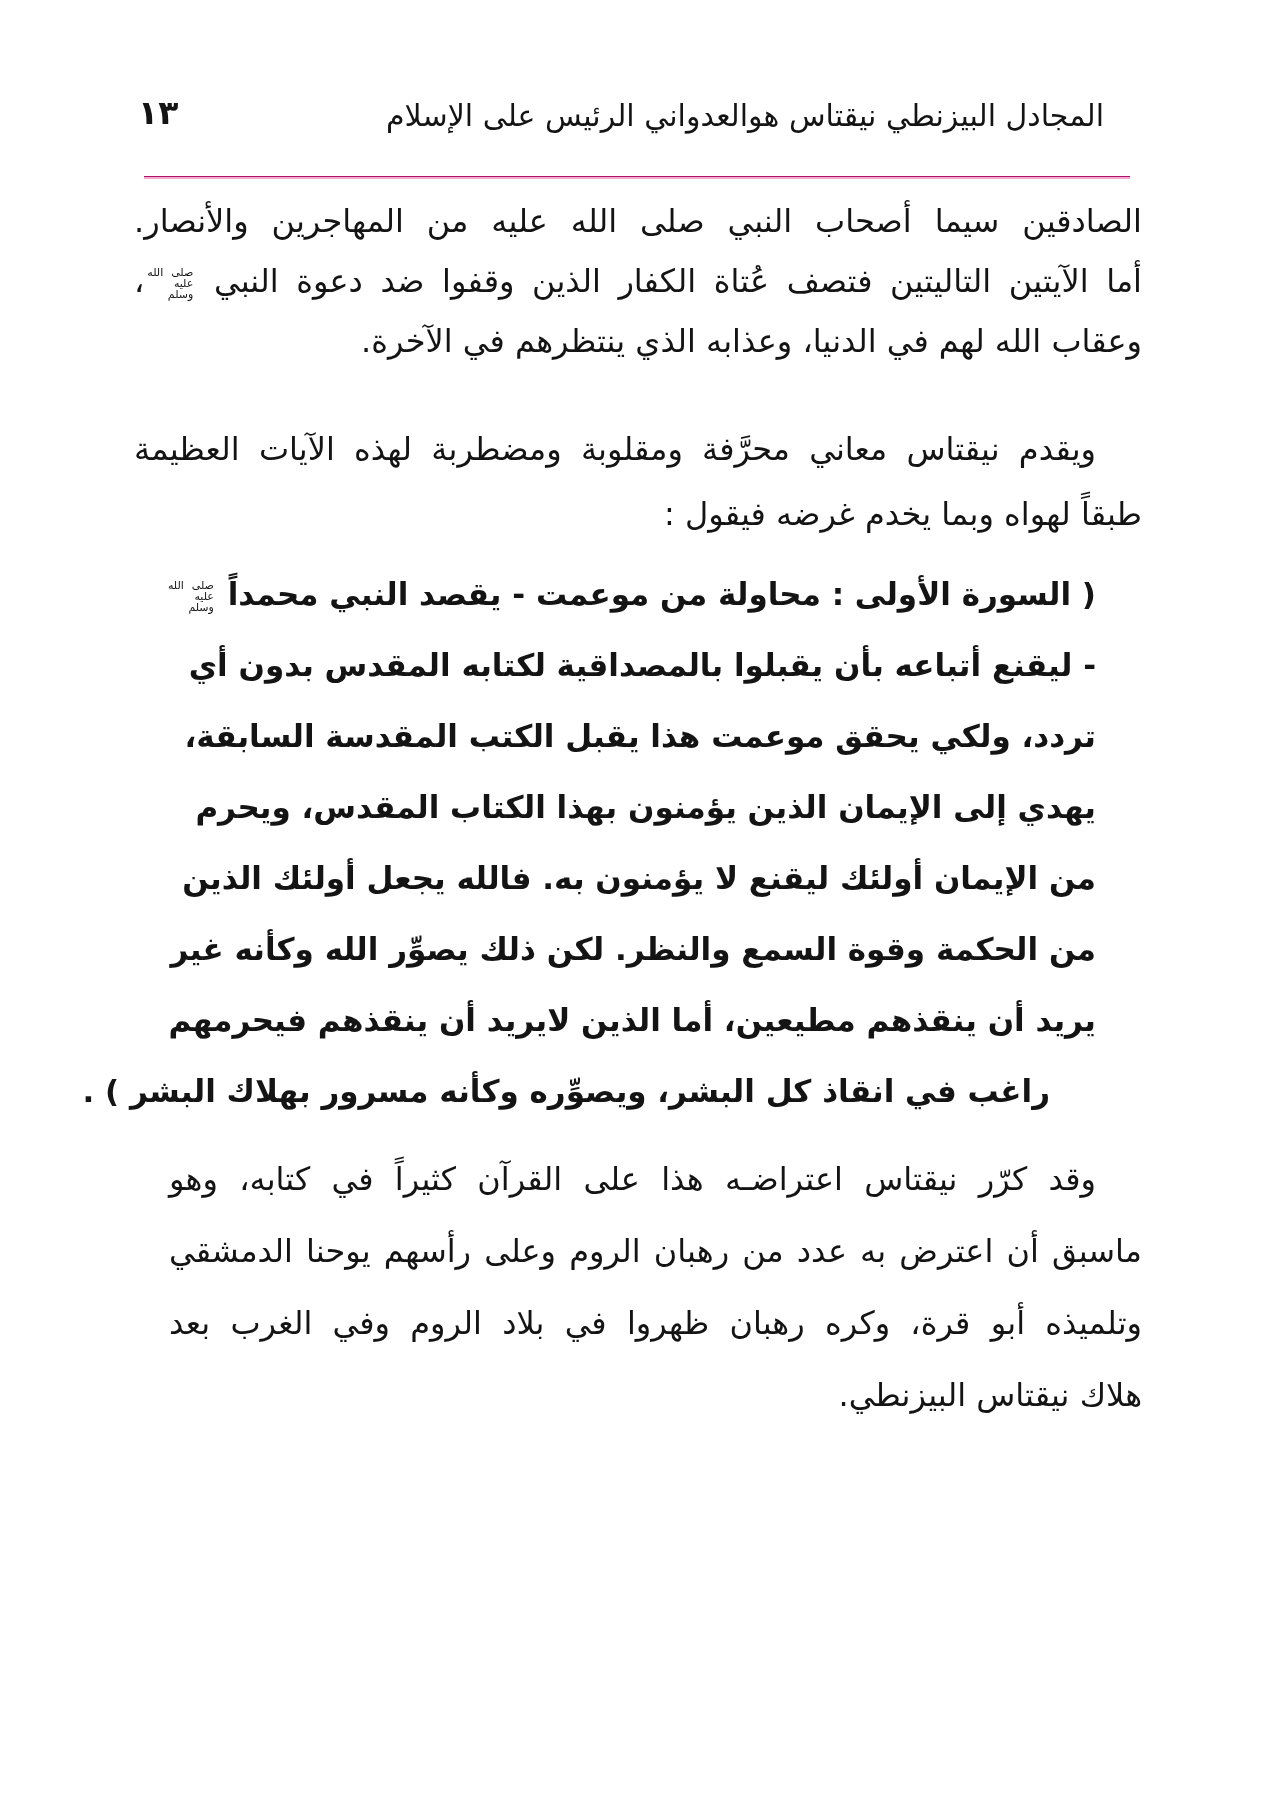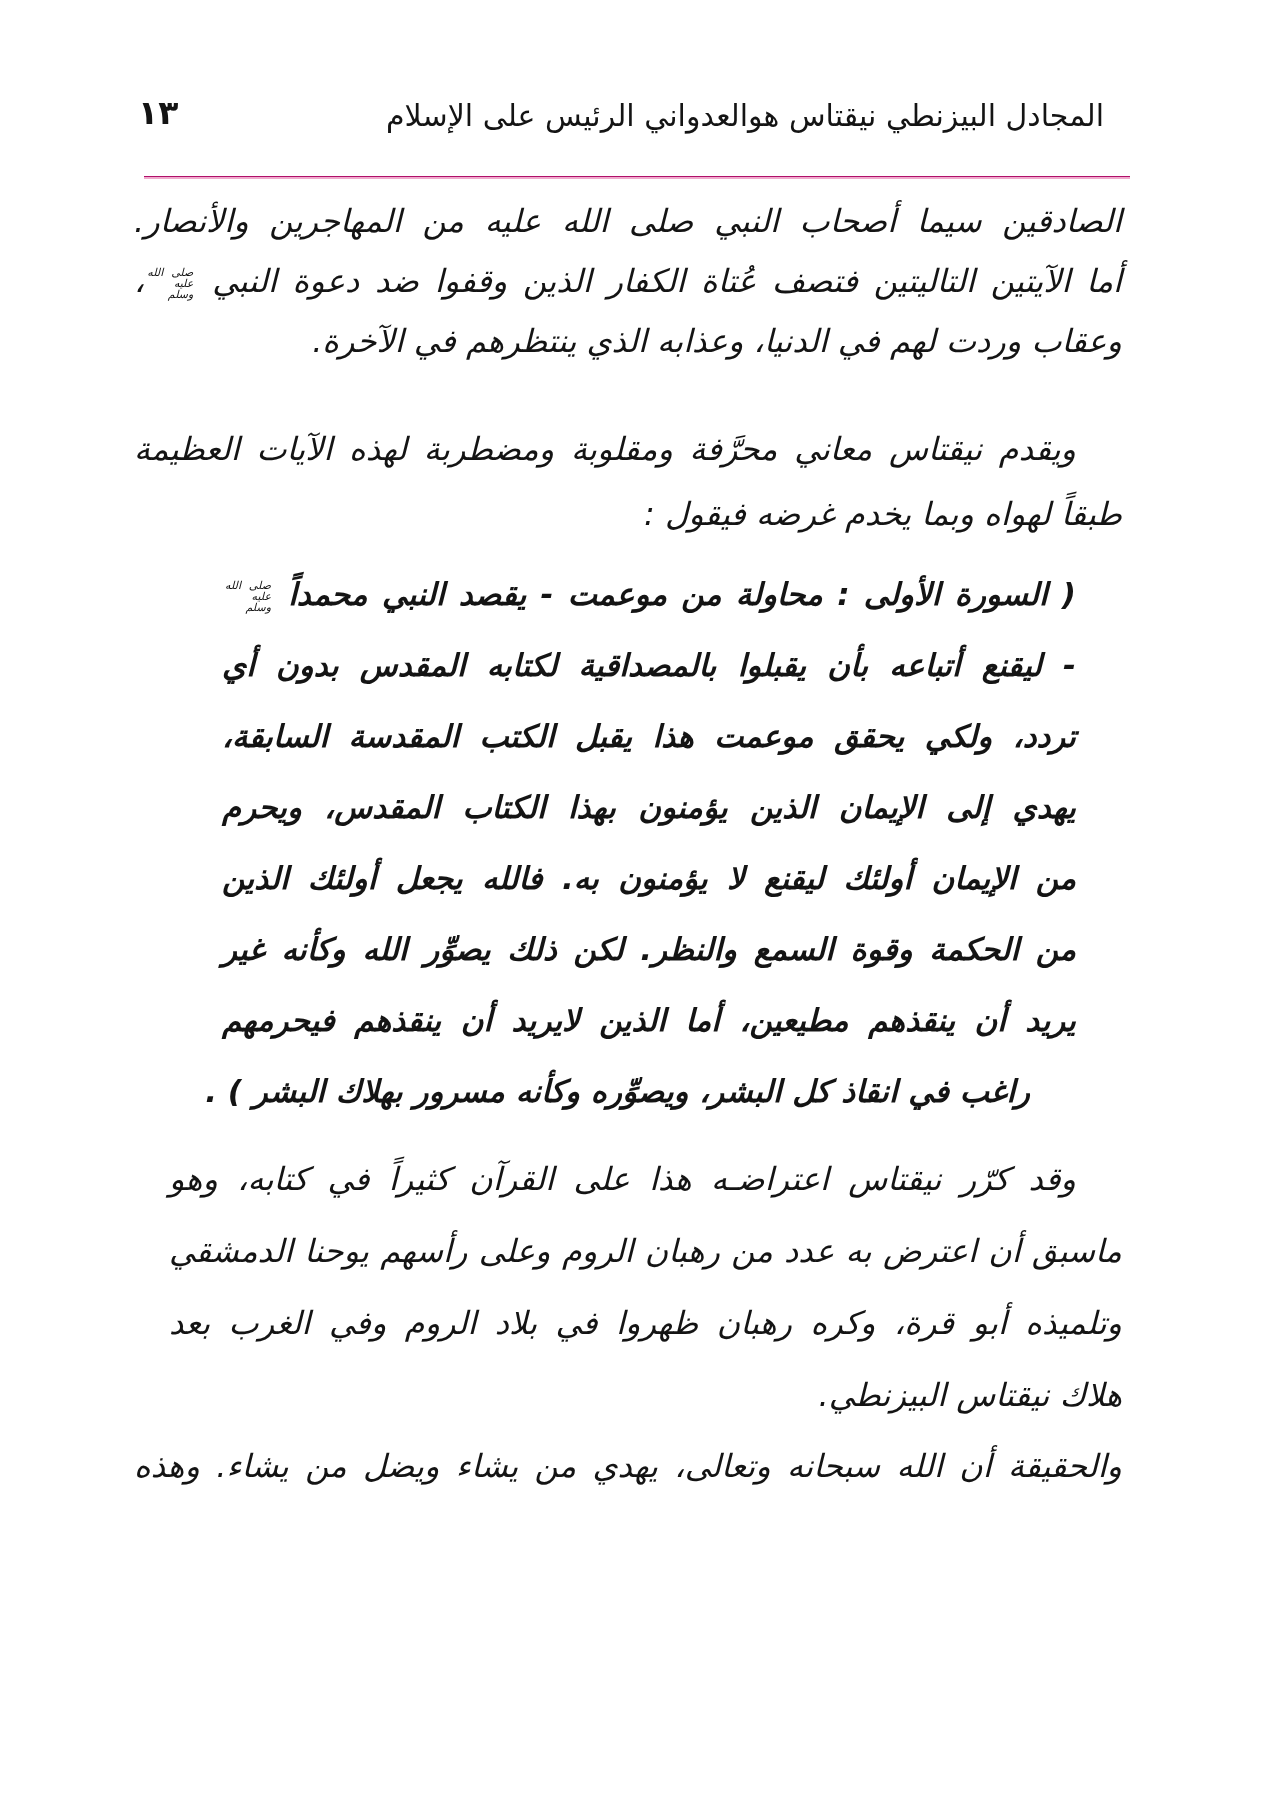--- a/index.html
+++ b/index.html
@@ -49,23 +49,22 @@
     width: 986px;
     height: 3px;
     background: var(--rule);
     border-bottom: 2px solid var(--rule-soft);
   }
 
   
   .body-text {
     position: absolute;
     top: 181px;
-    right: 152px;
+    right: 132px;
     left: 134px;
-    font-style: italic;
   }
   .para { margin: 0; }
   .line {
     white-space: nowrap;
     text-align: justify;
     text-align-last: justify;
   }
   .line.last { text-align-last: right; }
   .line.indent { padding-right: 46px; }
 
@@ -97,21 +96,21 @@
   <div class="header">
     <div class="page-number">١٣</div>
     <div class="running-title">المجادل البيزنطي نيقتاس هوالعدواني الرئيس على الإسلام</div>
     <div class="header-rule"></div>
   </div>
 
   <div class="body-text">
       <div class="para para-intro">
         <div class="line">الصادقين سيما أصحاب النبي صلى الله عليه من المهاجرين والأنصار.</div>
         <div class="line">أما الآيتين التاليتين فتصف عُتاة الكفار الذين وقفوا ضد دعوة النبي <span class="saw">صلى الله<br>عليه<br>وسلم</span>،</div>
-        <div class="line last">وعقاب وردت لهم في الدنيا، وعذابه الذي ينتظرهم في الآخرة.</div>
+        <div class="line last">وعقاب الله لهم في الدنيا، وعذابه الذي ينتظرهم في الآخرة.</div>
       </div>
       <div class="para para-lead">
         <div class="line indent">ويقدم نيقتاس معاني محرَّفة ومقلوبة ومضطربة لهذه الآيات العظيمة</div>
         <div class="line last">طبقاً لهواه وبما يخدم غرضه فيقول :</div>
       </div>
       <div class="para para-quote">
         <div class="line">( السورة الأولى : محاولة من موعمت - يقصد النبي محمداً <span class="saw">صلى الله<br>عليه<br>وسلم</span></div>
         <div class="line">- ليقنع أتباعه بأن يقبلوا بالمصداقية لكتابه المقدس بدون أي</div>
         <div class="line">تردد، ولكي يحقق موعمت هذا يقبل الكتب المقدسة السابقة،</div>
         <div class="line">يهدي إلى الإيمان الذين يؤمنون بهذا الكتاب المقدس، ويحرم</div>
@@ -120,17 +119,16 @@
         <div class="line">يريد أن ينقذهم مطيعين، أما الذين لايريد أن ينقذهم فيحرمهم</div>
         <div class="line last indent">راغب في انقاذ كل البشر، ويصوِّره وكأنه مسرور بهلاك البشر ) .</div>
       </div>
       <div class="para para-commentary">
         <div class="line indent">وقد كرّر نيقتاس اعتراضـه هذا على القرآن كثيراً في كتابه، وهو</div>
         <div class="line">ماسبق أن اعترض به عدد من رهبان الروم وعلى رأسهم يوحنا الدمشقي</div>
         <div class="line">وتلميذه أبو قرة، وكره رهبان ظهروا في بلاد الروم وفي الغرب بعد</div>
         <div class="line last">هلاك نيقتاس البيزنطي.</div>
       </div>
       <div class="para para-closing">
-        <div class="line">والحقيقة أن الله سبحانه وتعالى، يهدي من يشاء ويضل من يشاء. وهذه</div>
       </div>
     </div>
 
 </div>
 
 </body></html>

